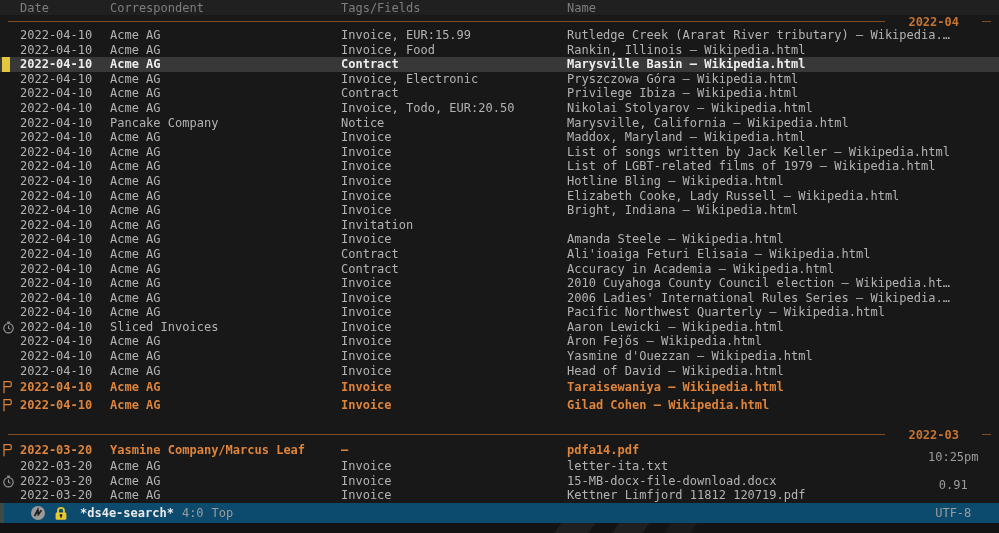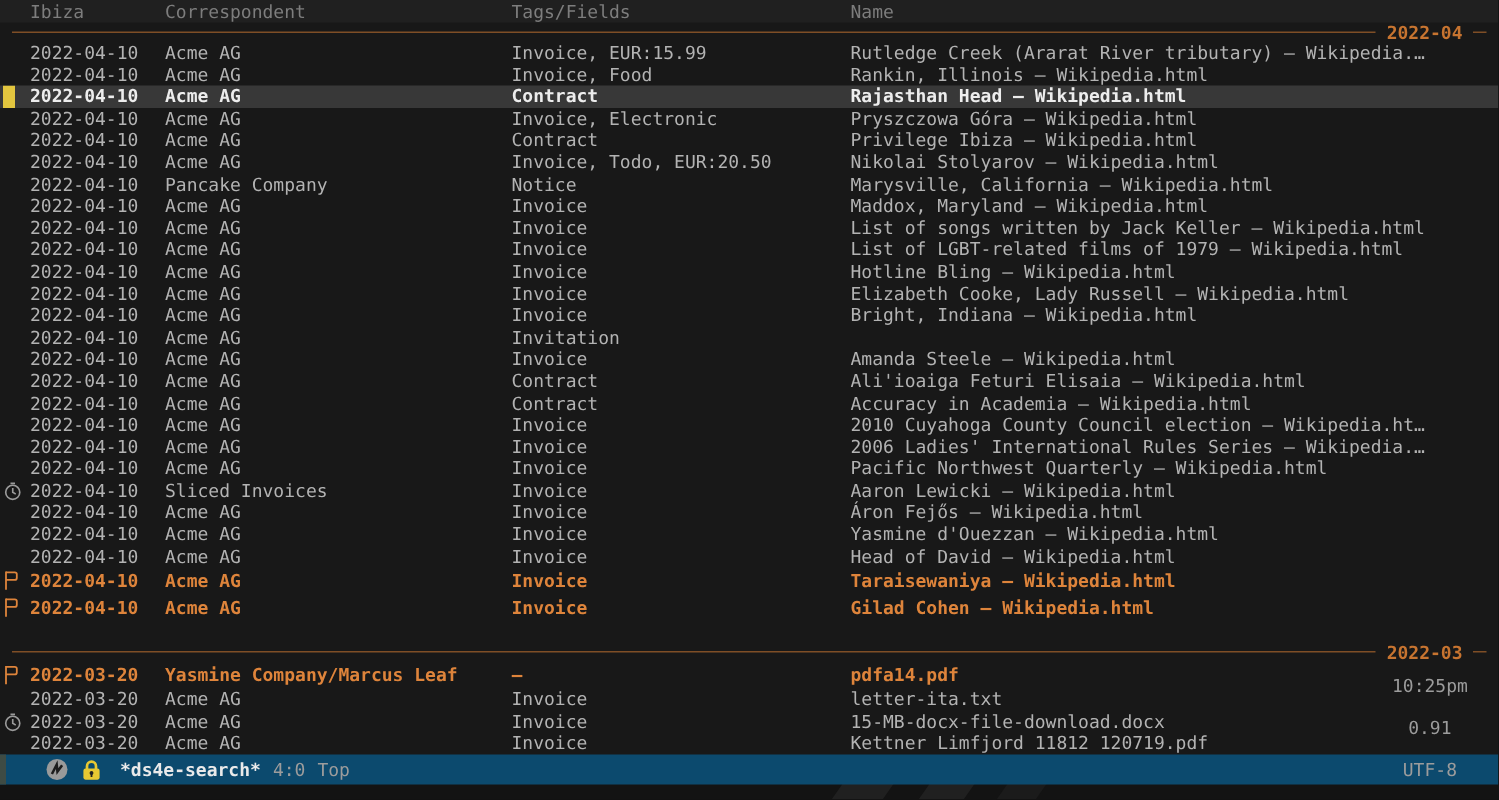--- a/index.html
+++ b/index.html
@@ -7,21 +7,21 @@
        font-family:"DejaVu Sans Mono",monospace;font-size:12px;color:#b3b3b3;}
   .grid{display:grid;grid-template-columns:20px 90px 231px 226px 1fr;align-items:center;white-space:nowrap;}
   .cell{overflow:hidden;}
   .header{height:15px;background:#202020;color:#7d7d7d;}
   .list{position:relative;}
   .row{height:14.6px;line-height:14.6px;}
   .row.selected{background:#383838;color:#ededed;font-weight:bold;}
   .row.flagged{height:18px;color:#de843b;font-weight:bold;}
   .gutter{display:flex;align-items:center;height:100%;padding-left:2px;box-sizing:border-box;overflow:hidden;}
   .marker{width:8px;height:100%;background:#e3c63f;}
-  .sep{display:flex;align-items:center;height:13px;padding:0 8px;}
+  .sep{display:flex;align-items:center;height:13px;padding:0 8px;gap:16px;}
   .sep-line{flex:1;border-top:1px solid #7f4e26;}
   .sep-label{color:#c77430;font-weight:bold;padding:0 7px;}
   .sep-dash{width:9px;border-top:1px solid #7f4e26;}
   .spacer{height:14px;}
   .modeline{position:absolute;left:0;top:503px;width:999px;height:20px;background:#0c4a6e;
             display:flex;align-items:center;box-sizing:border-box;padding:0 6px 0 0;z-index:2;}
   .ml-accent{position:absolute;left:0;top:0;width:4px;height:100%;background:#3e4b44;}
   .ml-left{display:flex;align-items:center;gap:8px;margin-left:30px;position:relative;z-index:2;}
   .ml-right{display:flex;align-items:center;gap:14px;margin-left:auto;position:relative;z-index:2;flex-direction:column;}
   .ml-buffer{color:#eaeaea;font-weight:bold;margin-left:4px;}
@@ -35,21 +35,21 @@
   .wm i:nth-child(3){left:130px;top:2px;width:26px;height:40px;opacity:.35;}
   svg{display:block;}
 </style>
 </head>
 <body>
 
 <div class="app">
 
   <div class="header grid">
     <span class="cell"></span>
-    <span class="cell">Ibiza</span>
+    <span class="cell">Date</span>
     <span class="cell">Correspondent</span>
     <span class="cell">Tags/Fields</span>
     <span class="cell">Name</span>
   </div>
 
   <div class="list" id="list">
   <div class="sep">
     <span class="sep-line"></span>
     <span class="sep-label">2022-04</span>
     <span class="sep-dash"></span>
@@ -71,21 +71,21 @@
     <span class="cell">Rankin, Illinois – Wikipedia.html</span>
   </div>
 
   <div class="row grid selected">
     <span class="gutter">
           <span class="marker"></span>
         </span>
     <span class="cell">2022-04-10</span>
     <span class="cell">Acme AG</span>
     <span class="cell">Contract</span>
-    <span class="cell">Rajasthan Head – Wikipedia.html</span>
+    <span class="cell">Marysville Basin – Wikipedia.html</span>
   </div>
 
   <div class="row grid">
     <span class="gutter"></span>
     <span class="cell">2022-04-10</span>
     <span class="cell">Acme AG</span>
     <span class="cell">Invoice, Electronic</span>
     <span class="cell">Pryszczowa Góra – Wikipedia.html</span>
   </div>
 

